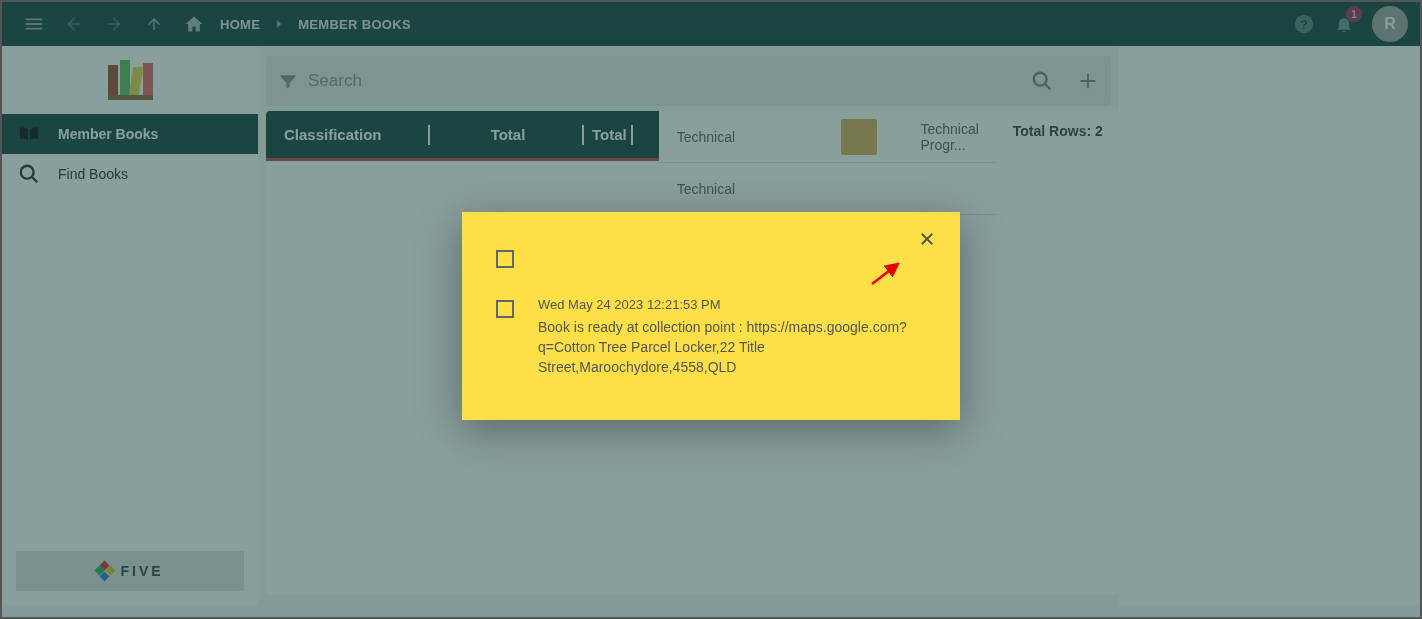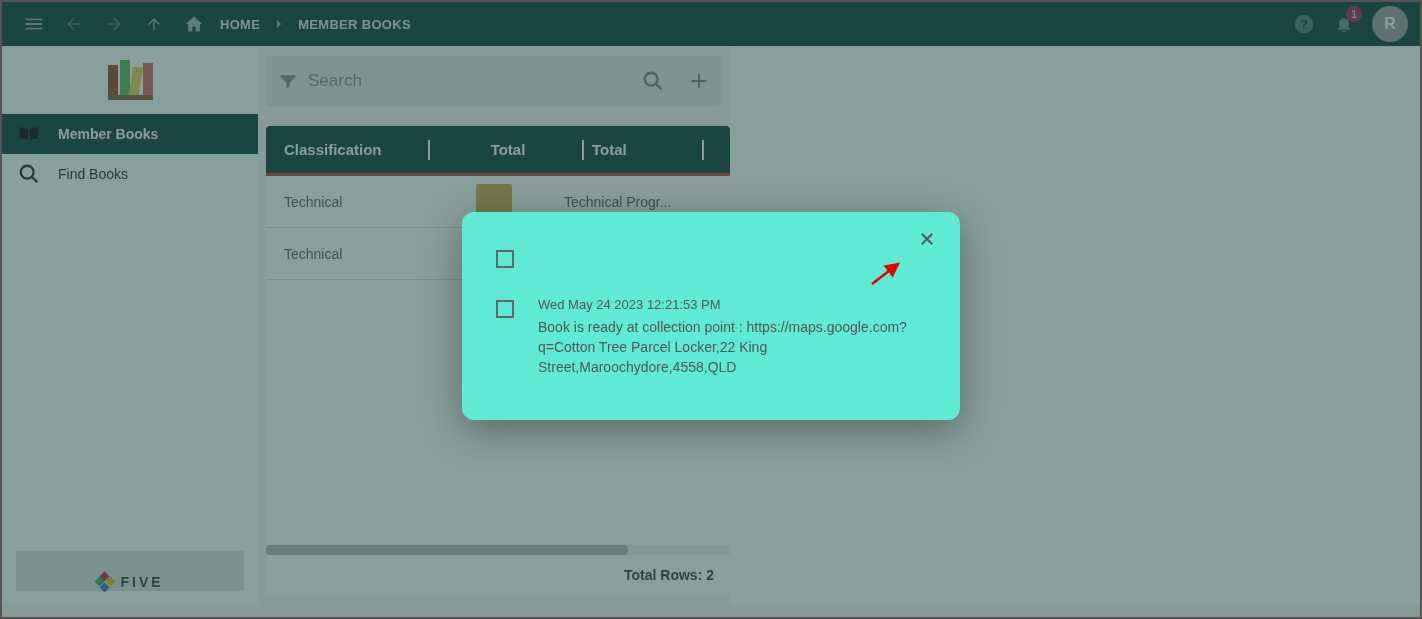--- a/index.html
+++ b/index.html
@@ -18,47 +18,47 @@
     .sidebar { width: 256px; background: #fff; display: flex; flex-direction: column; }
     .logo-area { height: 68px; display: flex; align-items: center; justify-content: center; }
     .books-logo { display: flex; align-items: flex-end; height: 40px; gap: 2px; border-bottom: 5px solid #8a5a3a; }
     .book { width: 10px; }
     .book.b1 { height: 30px; background: #a03e2b; }
     .book.b2 { height: 35px; background: #5cb55c; }
     .book.b3 { height: 28px; background: #e6d14a; transform: skewX(-8deg); margin-left: -1px; }
     .book.b4 { height: 32px; background: #e05d5d; }
     .sidebar-item { height: 40px; display: flex; align-items: center; padding: 0 16px; gap: 18px; font-size: 14px; color: #222; cursor: pointer; }
     .sidebar-item.active { background: #0b3833; color: #fff; font-weight: bold; }
-    .sidebar .footer { margin-top: auto; height: 40px; background: #e0e0e0; display: flex; align-items: flex-end; justify-content: center; margin: auto 14px 14px 14px; }
+    .sidebar .footer { margin-top: auto; height: 40px; background: #e0e0e0; display: flex; align-items: center; justify-content: center; margin: auto 14px 14px 14px; }
     .five-logo { display: flex; align-items: center; gap: 6px; font-weight: bold; letter-spacing: 3px; color: #333; font-size: 14px;}
     .five-mark { position: relative; width: 18px; height: 18px; }
     .five-mark span { position: absolute; width: 7px; height: 7px; transform: rotate(45deg); }
     
     .content { flex: 0 0 472px; padding: 10px 0 10px 8px; display: flex; flex-direction: column; }
     .searchbar { height: 50px; background: #e6e6e6; border-radius: 4px; display: flex; align-items: center; padding: 0 12px; gap: 10px; margin-right: 8px; }
     .search-input { flex: 1; border: none; background: transparent; font-size: 17px; color: #555; outline: none; }
     .search-input::placeholder { color: #888; }
     
-    .table-wrap { margin-top: 20px; background: #fff; border-radius: 4px; overflow: hidden; display: flex; flex-direction: column; flex: 1; }
+    .table-wrap { margin-top: 5px; background: #fff; border-radius: 4px; overflow: hidden; display: flex; flex-direction: row; flex: 1; }
     .thead { height: 50px; background: #0b3833; display: flex; align-items: center; padding: 0 18px; color: #fff; font-weight: bold; font-size: 15px; border-bottom: 3px solid #c23b3b; }
     .col-class { width: 140px; }
     .col-image { width: 140px; text-align: center; }
     .col-title { flex: 1; }
     .divider { width: 2px; height: 20px; background: #fff; margin: 0 8px 0 4px; }
     .trow { height: 52px; display: flex; align-items: center; padding: 0 18px; border-bottom: 1px solid #ddd; font-size: 14px; color: #555; }
     .thumb { width: 36px; height: 36px; background: #d6a850; border-radius: 2px; margin: 0 auto;}
     .tbody { flex: 1; overflow: hidden; }
     .hscroll { height: 10px; background: #f0f0f0; position: relative; margin-top:auto; }
     .hscroll-thumb { position: absolute; left: 0; top: 0; height: 100%; width: 78%; background: #b5b5b5; border-radius: 4px; }
     .tfoot { height: 40px; display: flex; align-items: center; justify-content: flex-end; padding: 16px 16px; font-weight: bold; font-size: 14px; color: #333; }
     
     .right-empty { flex: 1; background: #fff; }
     
     .overlay { position: absolute; inset: 0; background: rgba(40, 80, 75, 0.55); display: flex; align-items: flex-start; justify-content: center; }
-    .modal { margin-top: 210px; width: 498px; background: #5eead4; border-radius: 12px; box-shadow: 0 10px 40px rgba(0,0,0,0.35); padding: 20px 14px 28px 28px; position: relative; }
+    .modal { margin-top: 210px; width: 498px; background: #fde047; border-radius: 0; box-shadow: 0 10px 40px rgba(0,0,0,0.35); padding: 20px 14px 28px 28px; position: relative; }
     .modal-close { position: absolute; top: 18px; right: 24px; cursor: pointer; color: #555; }
     .notif-row { display: flex; gap: 24px; align-items: flex-start; padding: 14px 0; }
     .notif-row .cb { width: 18px; height: 18px; border: 2px solid #666; margin-top: 4px; flex-shrink: 0; margin-left: 6px;}
     .notif-body { font-size: 14px; color: #555; line-height: 1.45; }
     .notif-date { font-size: 13px; color: #555; margin-bottom: 2px; }
     
     .arrow { position: absolute; top: 256px; left: 866px; pointer-events:none; }
   </style>
 </head>
 <body>
@@ -211,21 +211,21 @@
       <div class="cb"></div>
       <div class="notif-body">
         <div class="notif-date"></div>
         <div></div>
       </div>
     </div>
     <div class="notif-row">
       <div class="cb"></div>
       <div class="notif-body">
         <div class="notif-date">Wed May 24 2023 12:21:53 PM</div>
-        <div>Book is ready at collection point : https://maps.google.com?q=Cotton Tree Parcel Locker,22 King Street,Maroochydore,4558,QLD</div>
+        <div>Book is ready at collection point : https://maps.google.com?q=Cotton Tree Parcel Locker,22 Title Street,Maroochydore,4558,QLD</div>
       </div>
     </div>
   </div>
 </div>
 
 <svg class="arrow" width="40" height="30">
   <defs>
       <marker id="ah" markerWidth="6" markerHeight="6" refX="5" refY="3" orient="auto">
         <path d="M0,0 L6,3 L0,6 z" fill="#e40000"></path>
       </marker>

